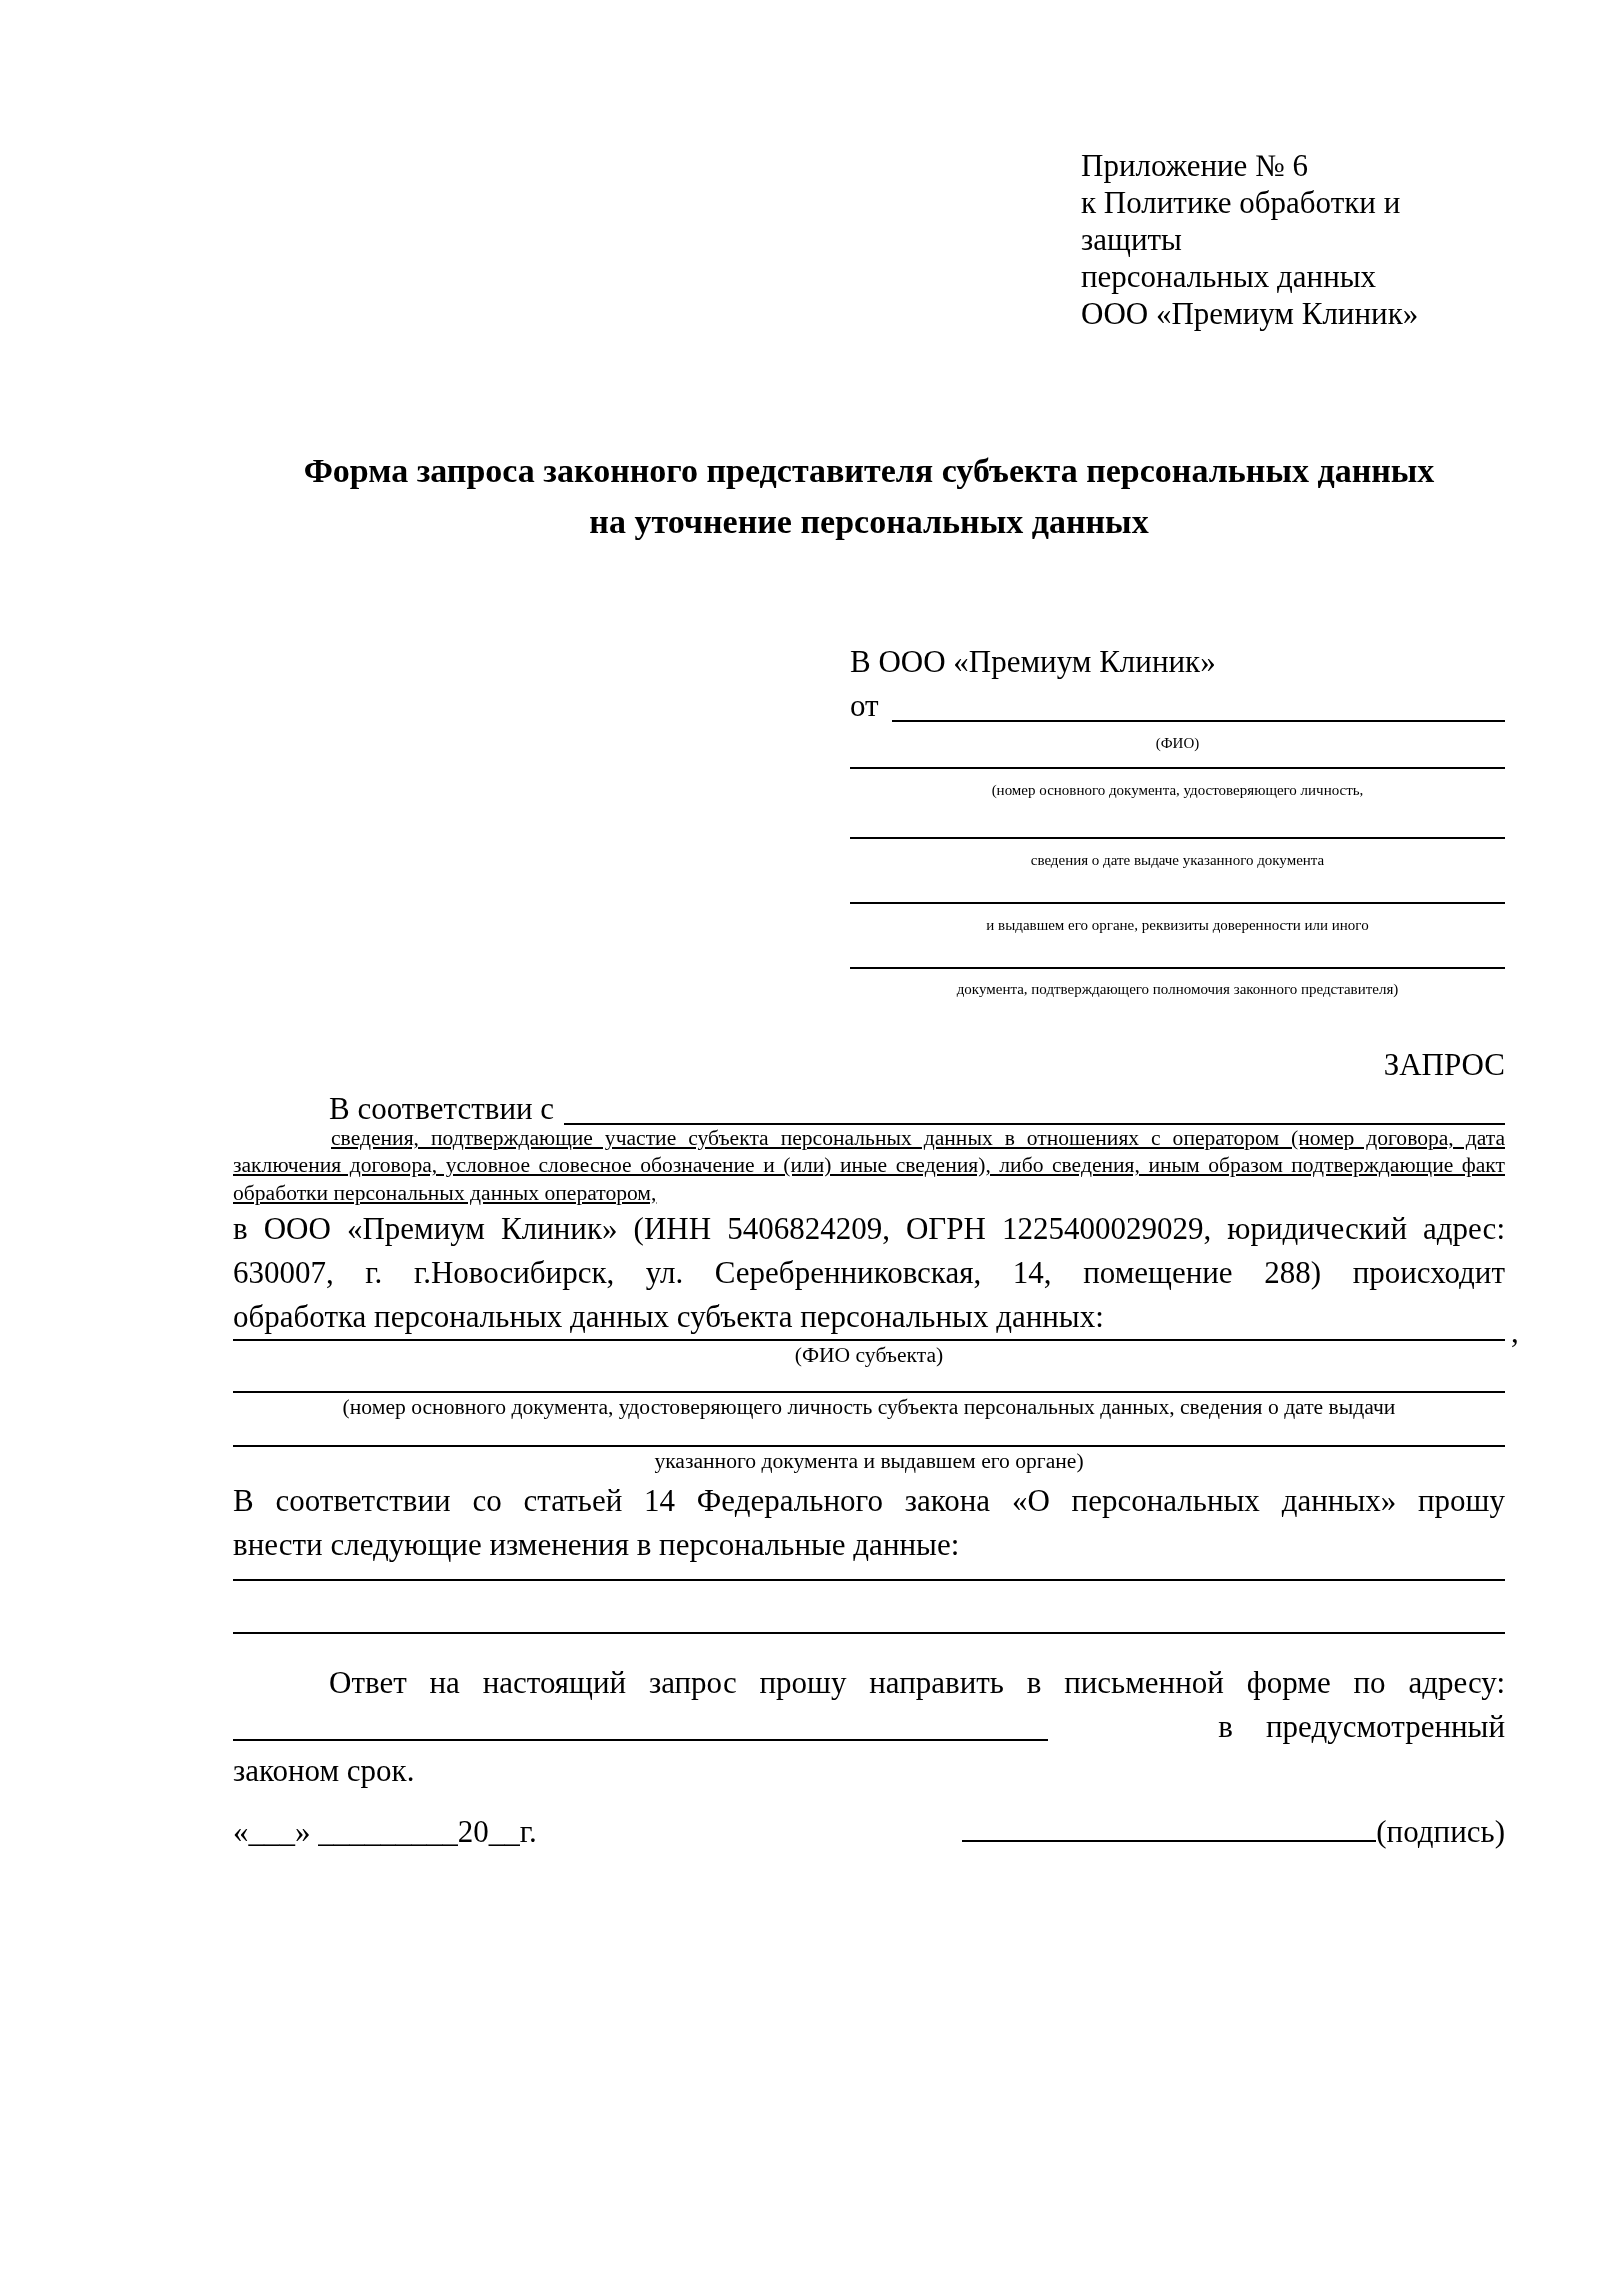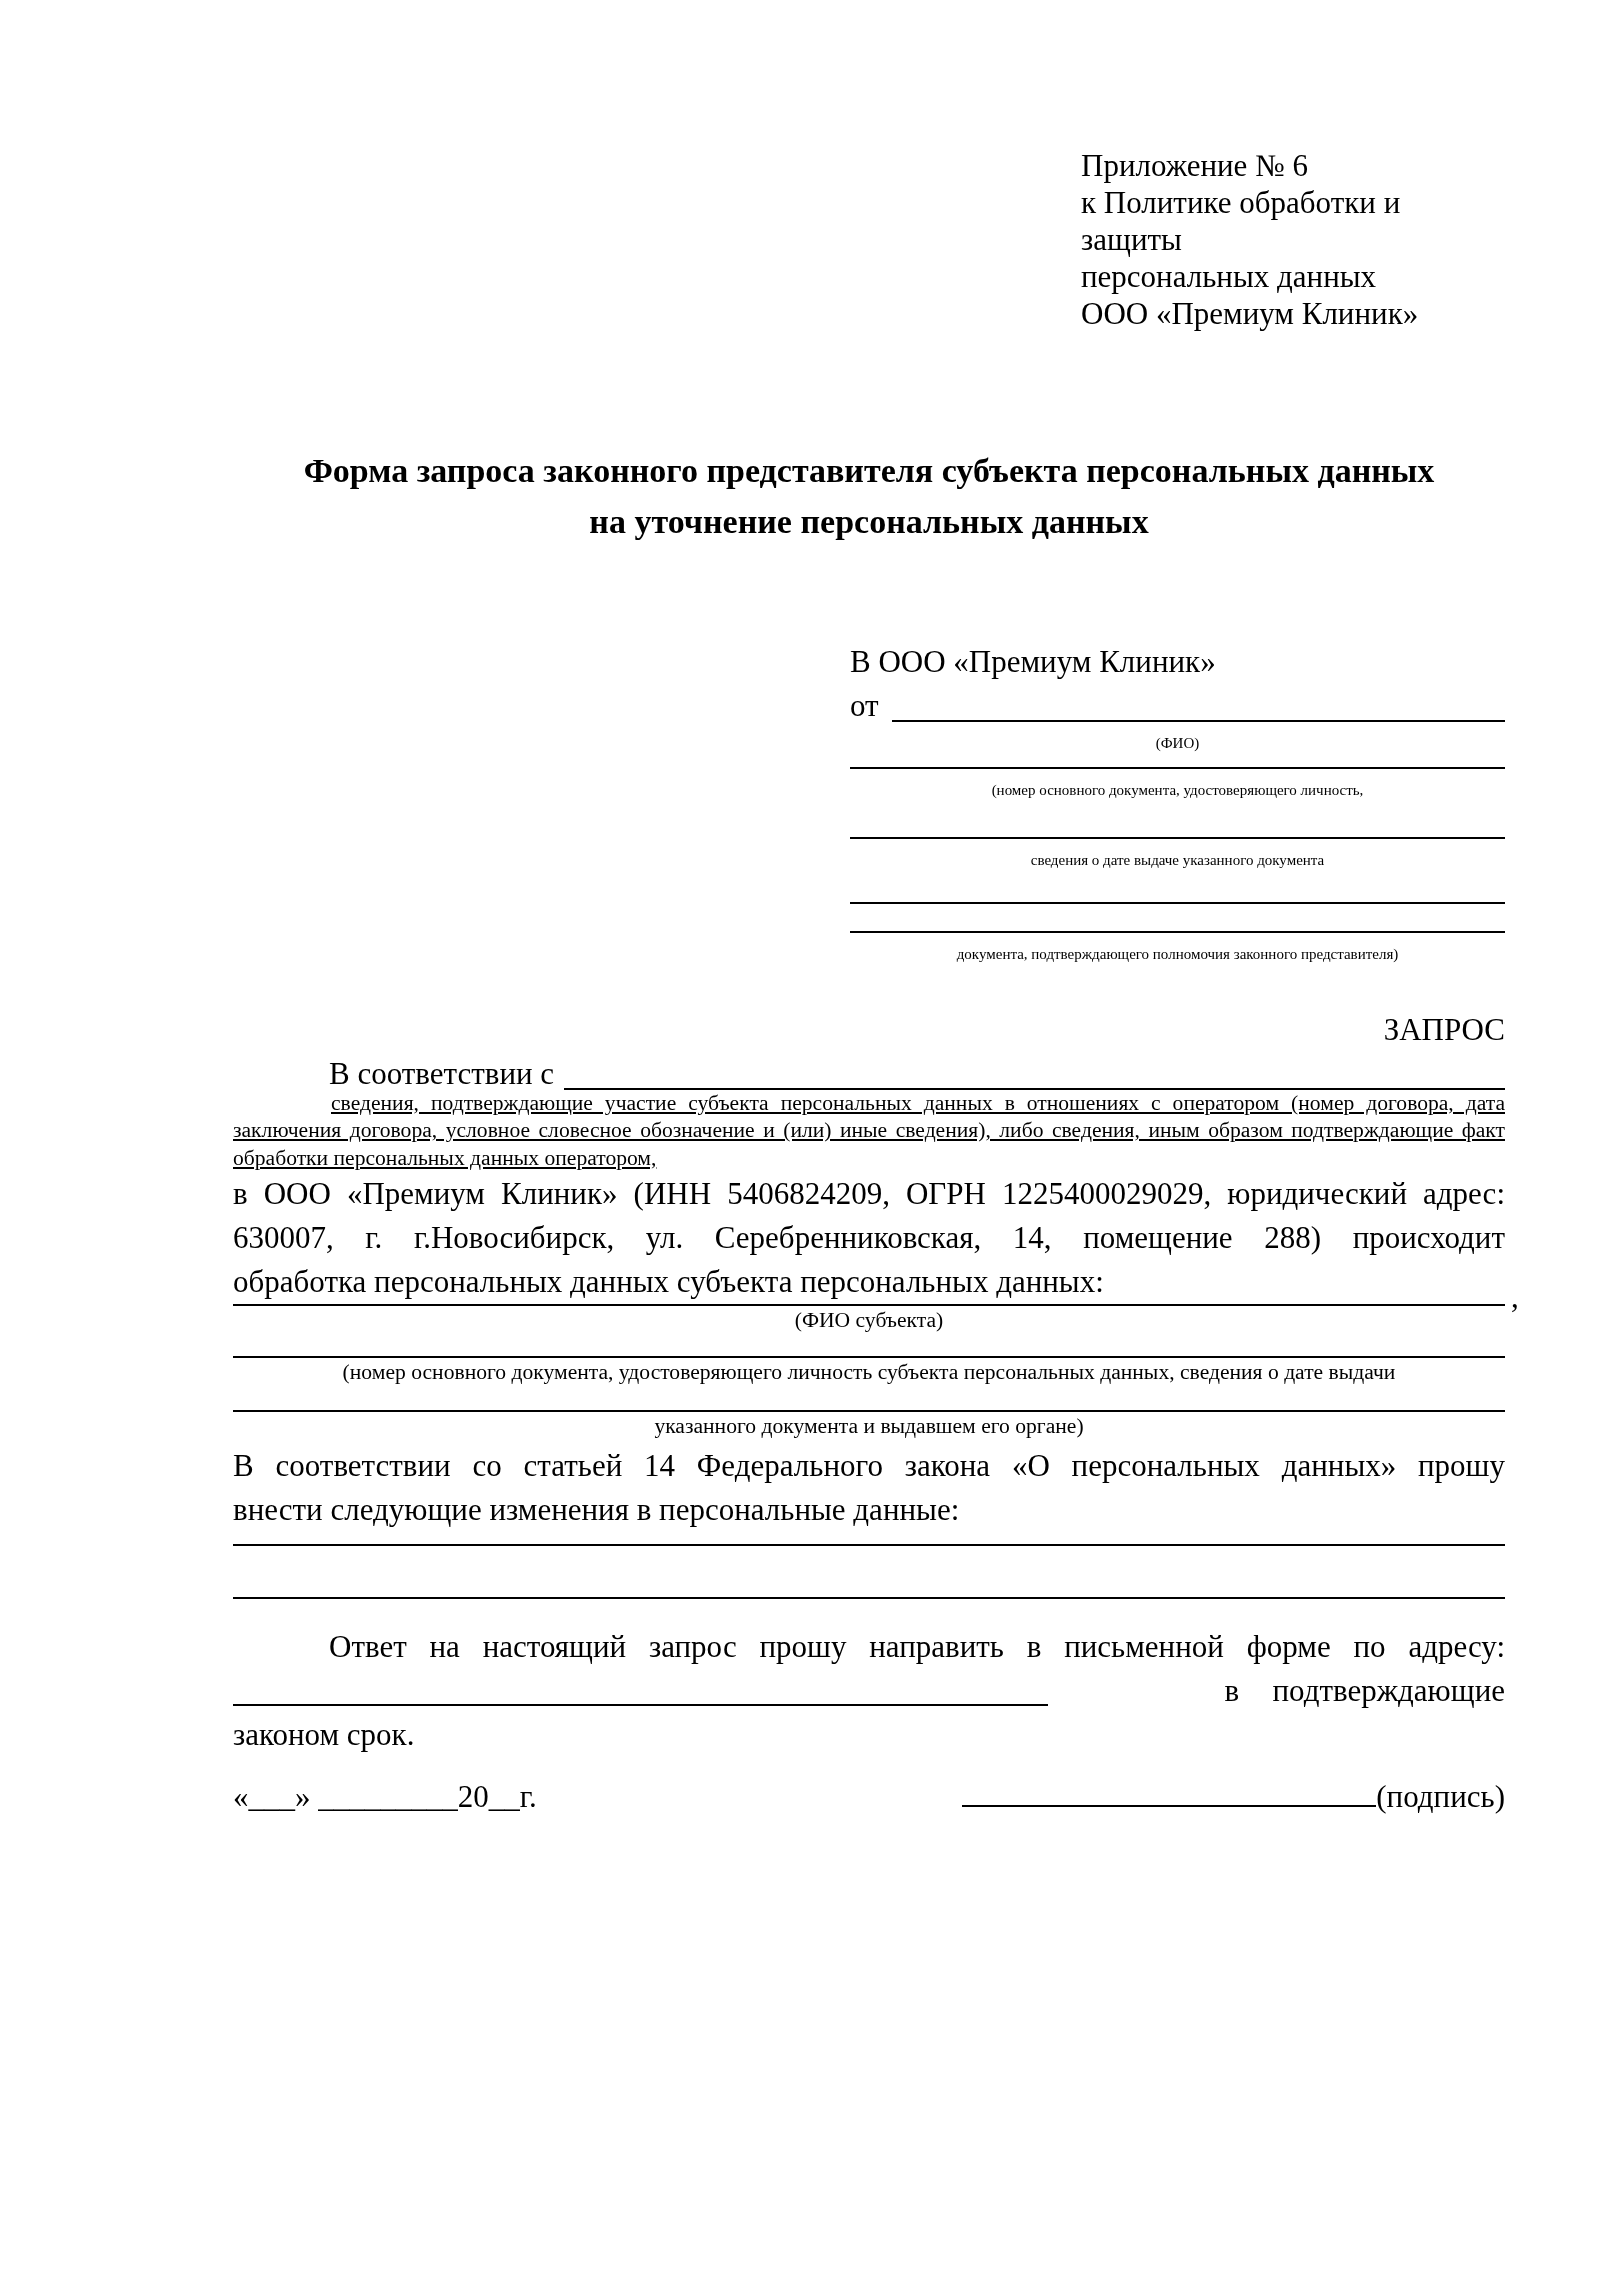--- a/index.html
+++ b/index.html
@@ -82,20 +82,21 @@
     </div>
     <div class="a-cap" style="margin-top:2px;">(ФИО)</div>
 
     <div class="a-line mt10"></div>
     <div class="a-cap capgap">(номер основного документа, удостоверяющего личность,</div>
 
     <div class="a-line mt34"></div>
     <div class="a-cap capgap">сведения о дате выдаче указанного документа</div>
 
     <div class="a-line mt28"></div>
+    <div class="a-cap capgap">и выдавшем его органе, реквизиты доверенности или иного</div>
 
     <div class="a-line mt28"></div>
     <div class="a-cap capgap">документа, подтверждающего полномочия законного представителя)</div>
 
     <div class="req-heading">ЗАПРОС</div>
 
     <div class="intro">
       <span class="lbl">В соответствии с</span>
       <span class="uline-fill"></span>
     </div>
@@ -128,21 +129,21 @@
       <div>внести следующие изменения в персональные данные:</div>
     </div>
 
     <div class="fline mt12"></div>
     <div class="fline mt52"></div>
 
     <div class="bodypar mt27">
       <div class="jl ind98">Ответ на настоящий запрос прошу направить в письменной форме по адресу:</div>
       <div class="answer-row">
         <span class="addr-line"></span>
-        <span class="right-words">в подтверждающие</span>
+        <span class="right-words">в предусмотренный</span>
       </div>
       <div>законом срок.</div>
     </div>
 
     <div class="footer-row">
       <span>«___» _________20__г.</span>
       <span class="sig-group"><span class="sig-line"></span><span>(подпись)</span></span>
     </div>
 
   </div>

